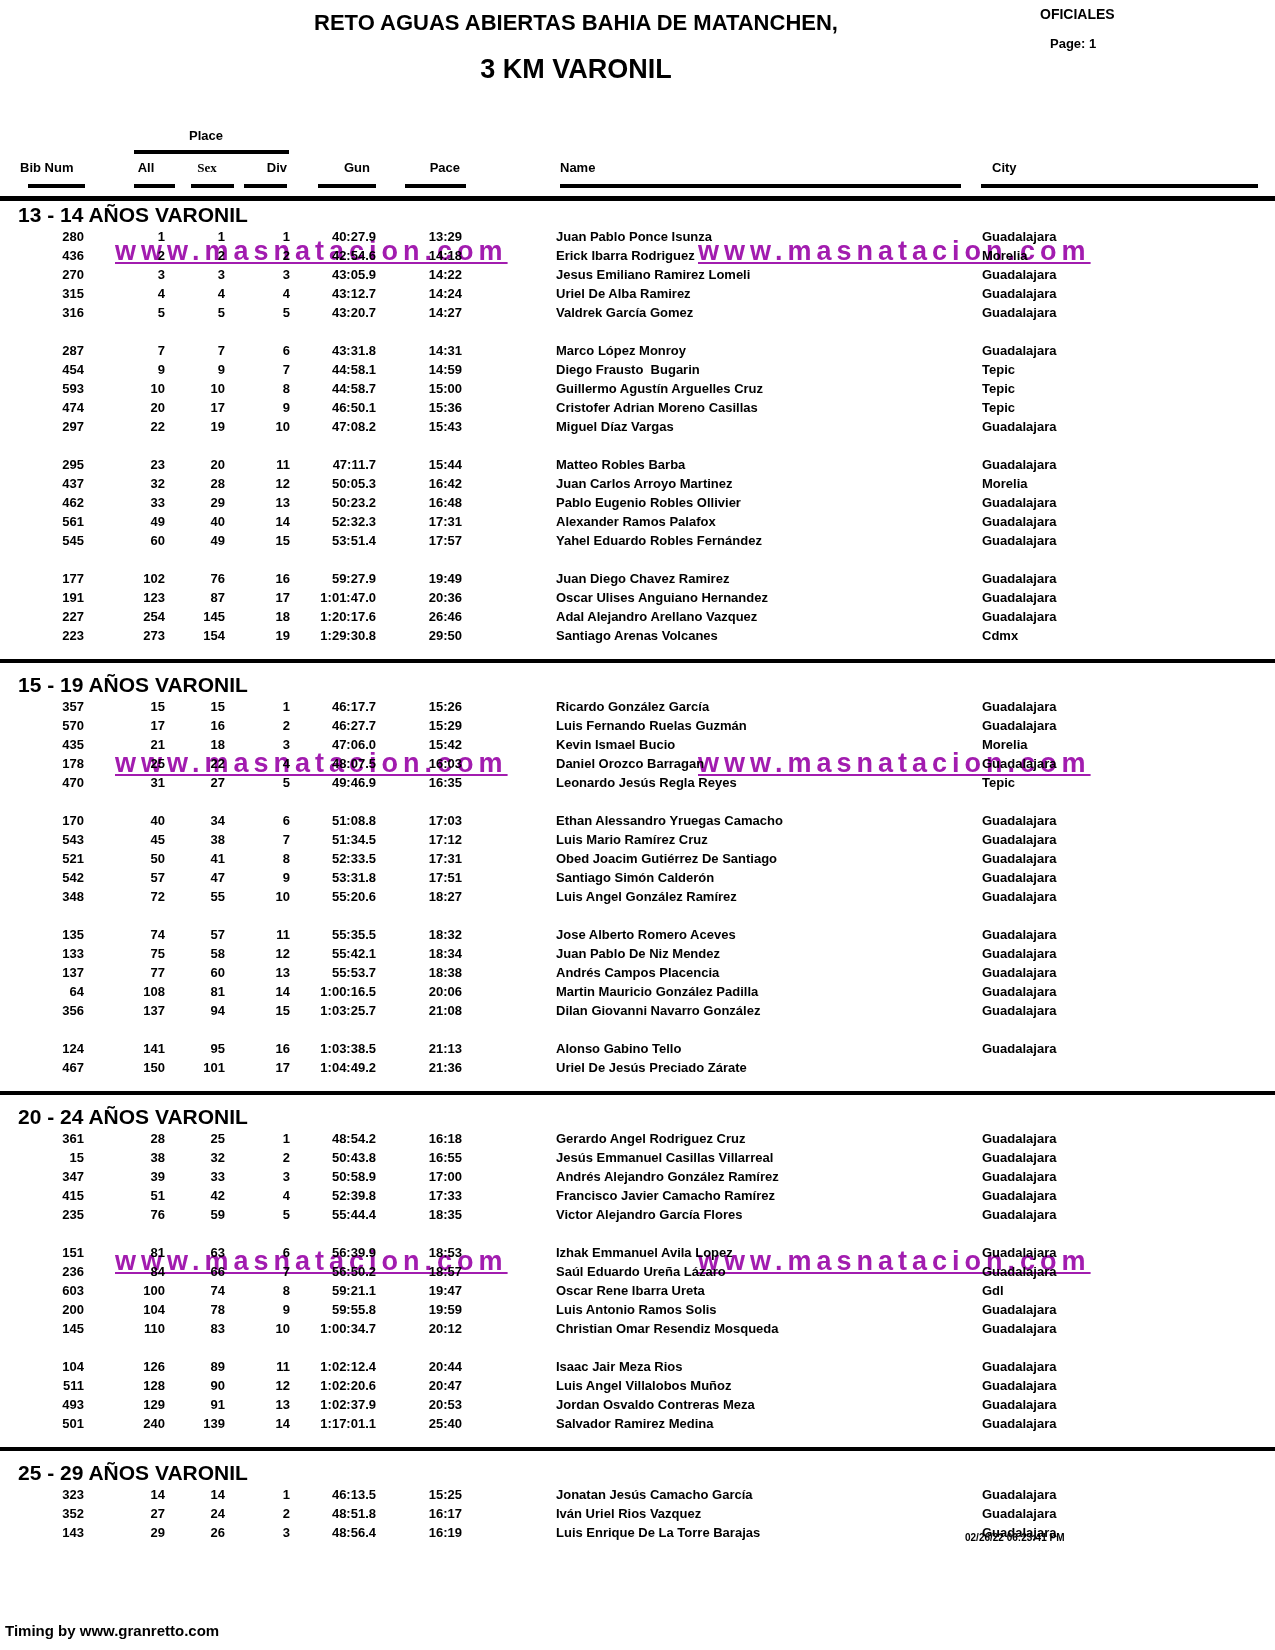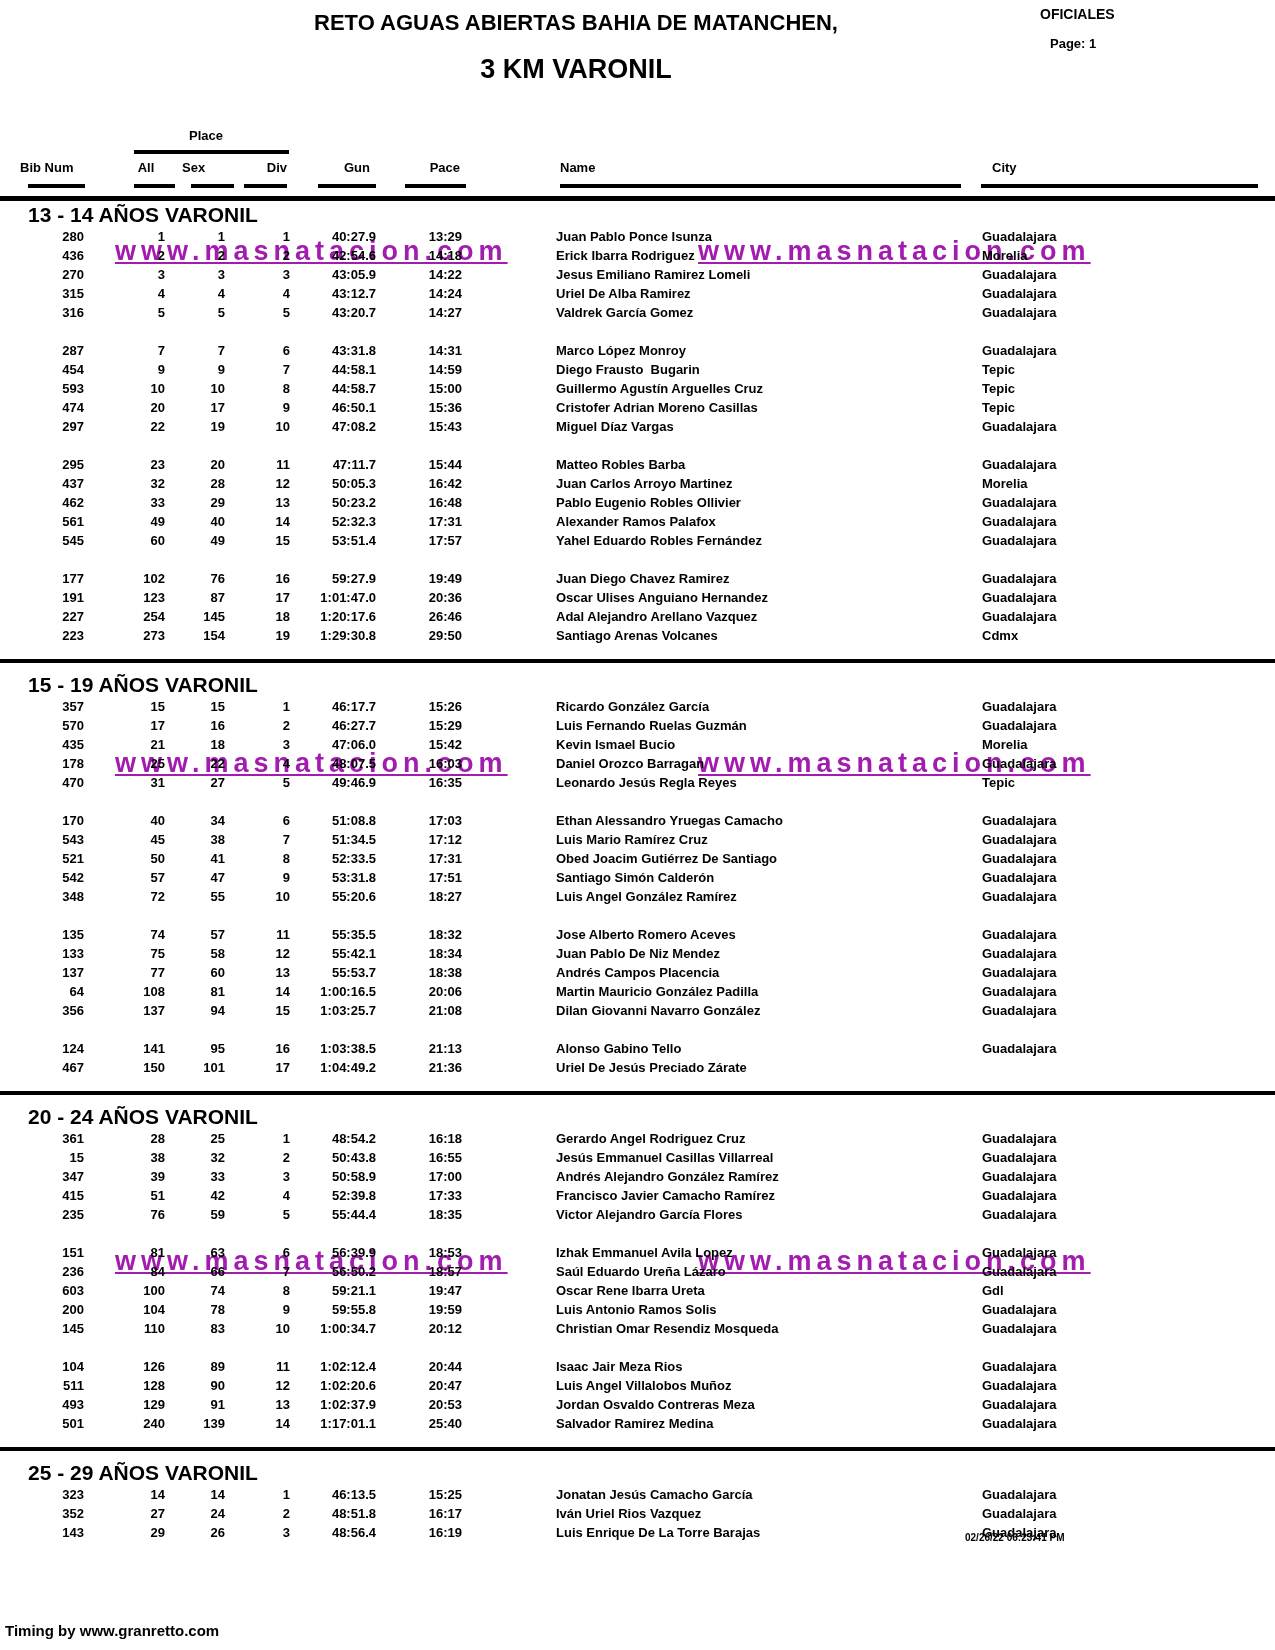--- a/index.html
+++ b/index.html
@@ -13,39 +13,39 @@
   .title1{position:absolute;top:10px;left:0;width:1152px;text-align:center;font-size:22px;letter-spacing:0;}
   .title2{position:absolute;top:54px;left:0;width:1152px;text-align:center;font-size:27px;}
   .corner{position:absolute;top:6px;left:1022px;font-size:14px;margin-left:18px;}
   .pagelbl{position:absolute;top:36px;left:1050px;font-size:13px;}
   .place-lbl{position:absolute;top:128px;left:189px;font-size:13px;}
   .bar{position:absolute;background:#000;height:4px;}
   .place-line{top:150px;left:134px;width:155px;}
   .colhead{position:absolute;top:160px;font-size:13px;line-height:16px;}
   .ch-bib{left:20px;}
   .ch-all{left:121px;width:50px;text-align:center;}
-  .ch-sex{left:182px;width:50px;text-align:left;}
+  .ch-sex{left:182px;width:50px;text-align:center;font-family:Liberation Serif, serif;}
   .ch-div{left:237px;width:50px;text-align:right;}
   .ch-gun{left:285px;width:85px;text-align:right;}
   .ch-pace{left:375px;width:85px;text-align:right;}
   .ch-name{left:560px;}
   .ch-city{left:992px;}
   .ub{top:184px;}
   .ub-bib{left:28px;width:57px;}
   .ub-all{left:134px;width:41px;}
   .ub-sex{left:191px;width:43px;}
   .ub-div{left:244px;width:43px;}
   .ub-gun{left:318px;width:58px;}
   .ub-pace{left:405px;width:61px;}
   .ub-name{left:560px;width:401px;}
   .ub-city{left:981px;width:277px;}
   .hdr-rule{position:absolute;top:196px;left:0;width:1275px;height:5px;background:#000;}
   
   .results{position:absolute;top:203px;left:0;width:1275px;z-index:2;}
-  .section-heading{font-size:21px;line-height:24px;margin:0 0 0 28px;white-space:pre;}
+  .section-heading{font-size:21px;line-height:24px;margin:0 0 0 18px;white-space:pre;}
   .section-rule{height:4px;background:#000;margin:14px 0 10px 0;}
   .row{display:grid;grid-template-columns:84px 81px 60px 65px 86px 86px 520px 1fr;font-size:13px;line-height:19px;}
   .c-bib,.c-all,.c-sex,.c-div,.c-gun,.c-pace{text-align:right;}
   .c-name{padding-left:94px;white-space:pre;}
   .c-city{white-space:pre;}
   .group-spacer{height:19px;}
   
   .wm{position:absolute;z-index:1;color:#a21caf;font-size:27px;letter-spacing:5px;white-space:nowrap;text-decoration:underline;}
   .wm1a{top:236px;left:115px;}   .wm1b{top:236px;left:698px;}
   .wm2a{top:748px;left:115px;}   .wm2b{top:748px;left:698px;}

